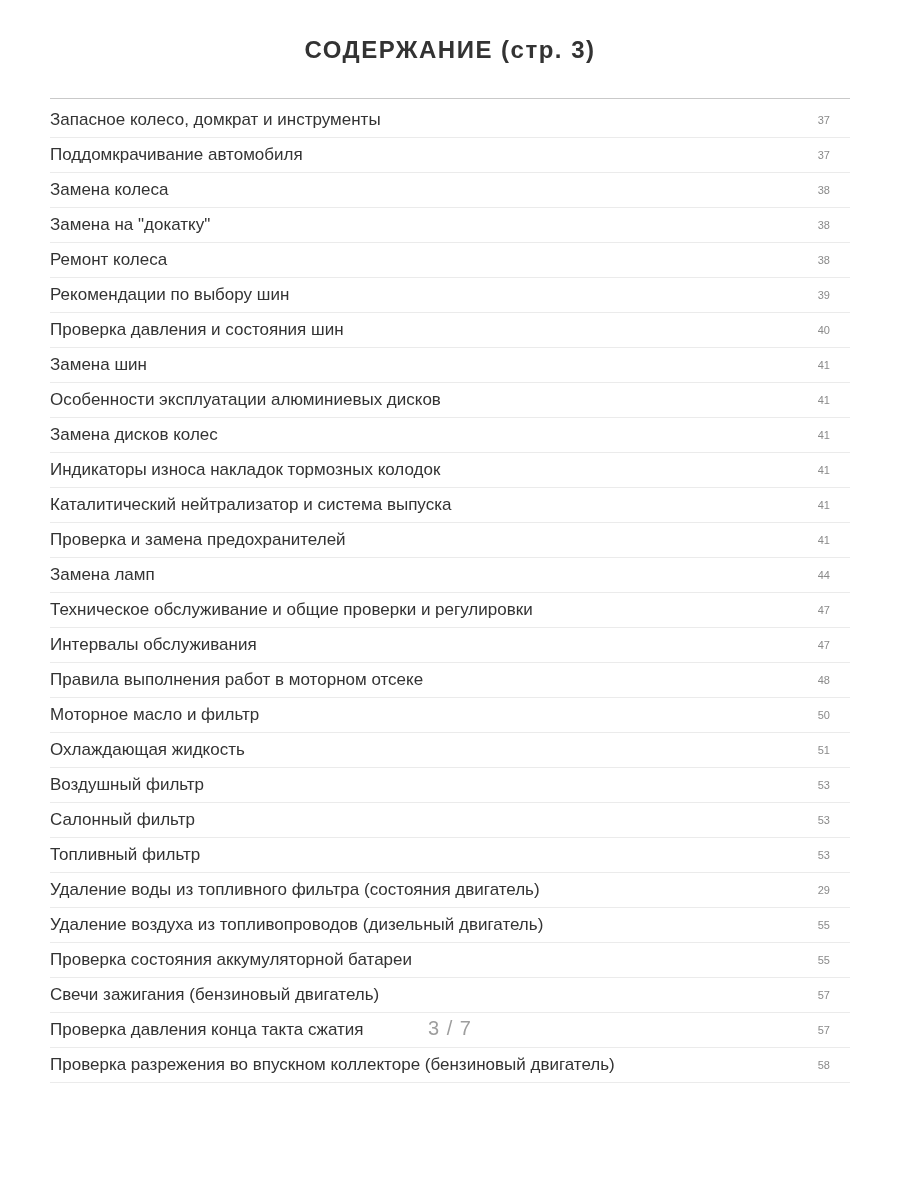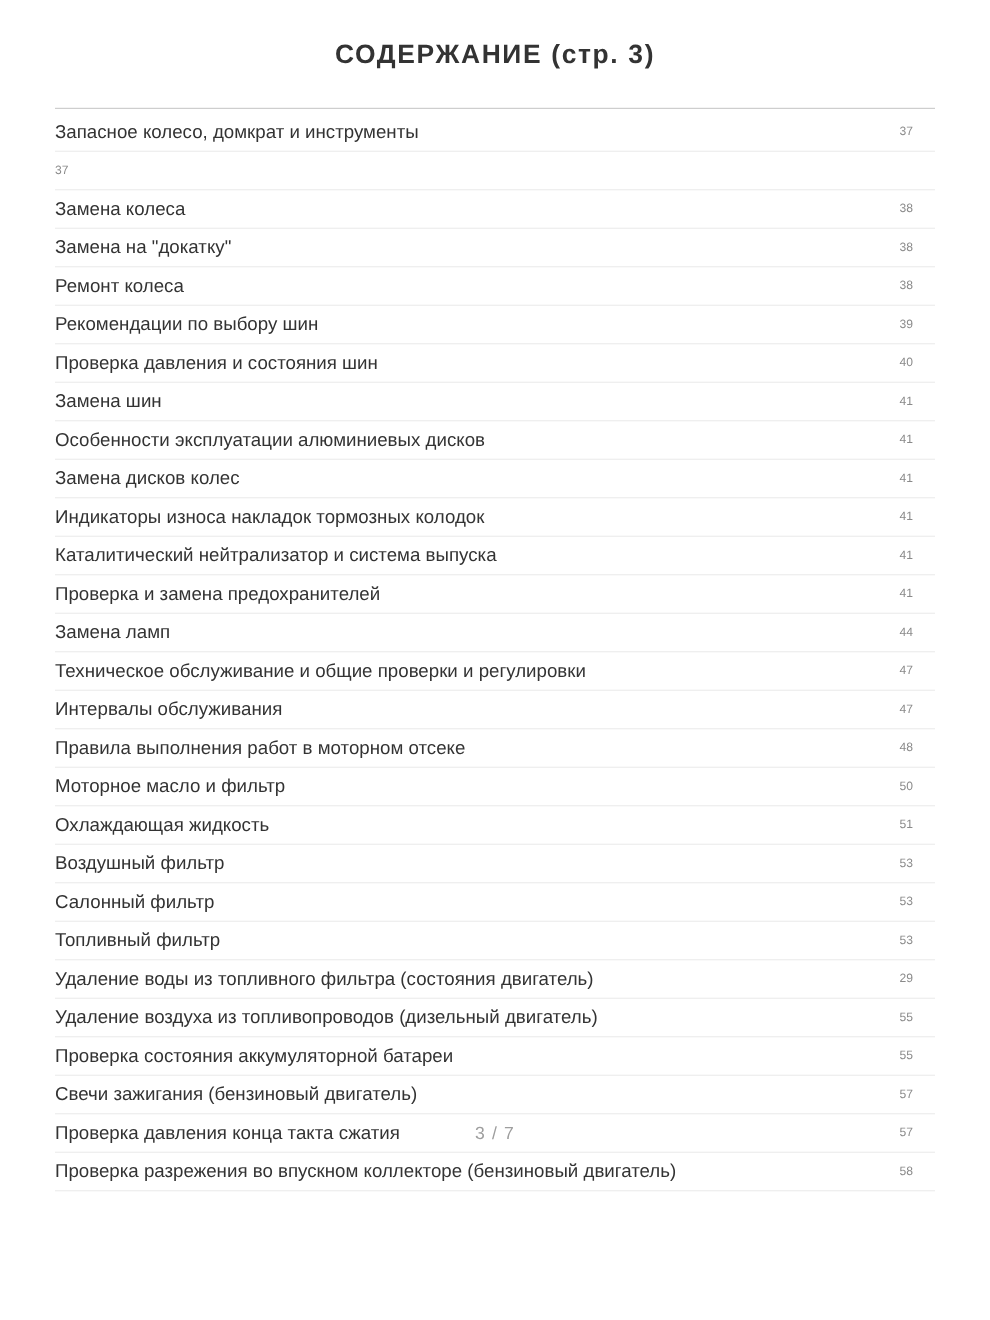--- a/index.html
+++ b/index.html
@@ -61,37 +61,38 @@
     line-height:18px;
     color:var(--page-num);
     padding-right:20px;
     flex-shrink:0;
   }
   .footer{
     position:absolute;
     left:0;right:0;
     bottom:40px;
     text-align:center;
-    font-size:16px;
+    font-size:20px;
     color:var(--footer);
     letter-spacing:1px;
   }
 </style>
 </head>
 <body>
 
 <div class="page">
   <h1 class="title">СОДЕРЖАНИЕ (стр. 3)</h1>
   <hr class="title-divider">
   <div class="toc" id="toc-list">
       <div class="toc-row">
         <span class="toc-label">Запасное колесо, домкрат и инструменты</span>
         <span class="toc-page">37</span>
       </div>
       <div class="toc-row">
+        <span class="toc-label">Поддомкрачивание автомобиля</span>
         <span class="toc-page">37</span>
       </div>
       <div class="toc-row">
         <span class="toc-label">Замена колеса</span>
         <span class="toc-page">38</span>
       </div>
       <div class="toc-row">
         <span class="toc-label">Замена на "докатку"</span>
         <span class="toc-page">38</span>
       </div>

